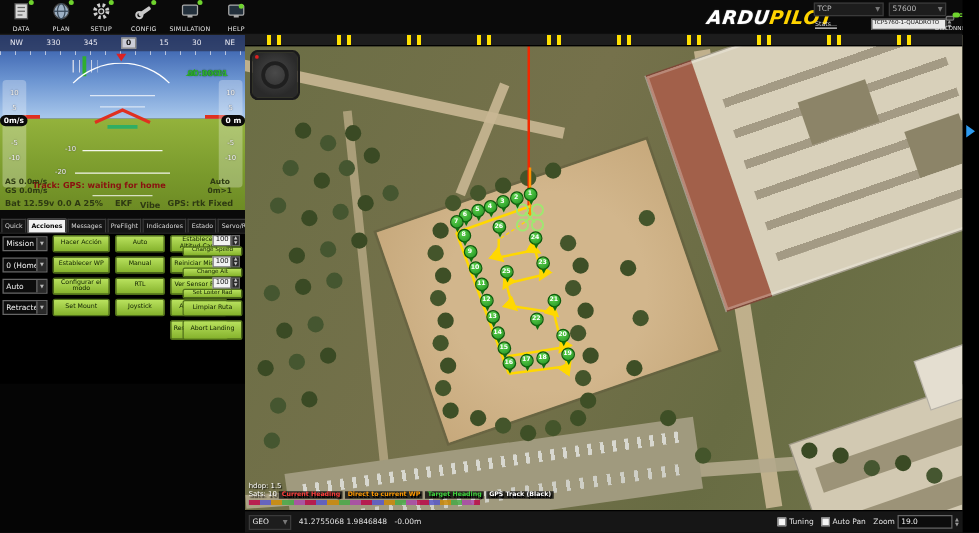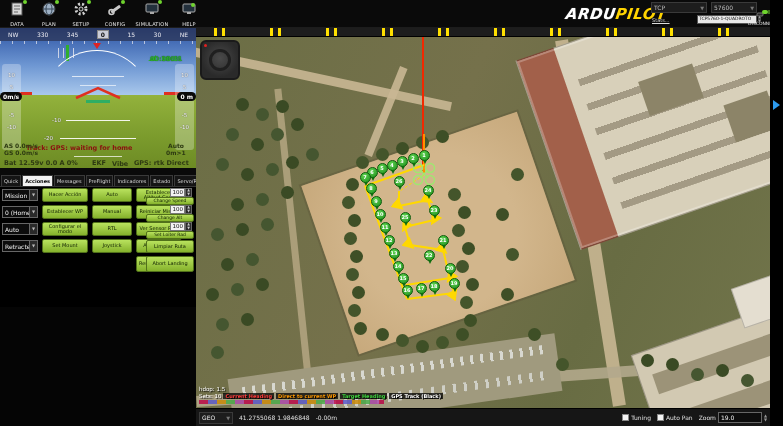--- a/index.html
+++ b/index.html
@@ -255,24 +255,24 @@
       </div>
       <div class="abs hudgreen" style="left:150px; top:27px">00:00:11</div>
 
       <div class="abs" id="prearm">Track: GPS: waiting for home</div>
 
       <div class="abs hudsmall" style="left:4px; top:114px">AS 0.0m/s</div>
       <div class="abs hudsmall" style="left:4px; top:121px">GS 0.0m/s</div>
       <div class="abs hudsmall" style="left:168px; top:114px">Auto</div>
       <div class="abs hudsmall" style="left:166px; top:121px">0m&gt;1</div>
 
-      <div class="abs hudsmall" style="left:4px; top:131px; font-size:6.5px">Bat 12.59v 0.0 A 0%</div>
+      <div class="abs hudsmall" style="left:4px; top:131px; font-size:6.5px">Bat 12.59v 0.0 A 25%</div>
       <div class="abs hudsmall" style="left:92px; top:131px; font-size:6.5px">EKF</div>
       <div class="abs hudsmall" style="left:112px; top:132px; font-size:6.5px">Vibe</div>
-      <div class="abs hudsmall" style="left:134px; top:131px; font-size:6.5px">GPS: rtk Direct</div>
+      <div class="abs hudsmall" style="left:134px; top:131px; font-size:6.5px">GPS: rtk Fixed</div>
     </div>
 
     <div class="abs" id="tabstrip">
       <span class="tab">Quick</span>
       <span class="tab active">Acciones</span>
       <span class="tab">Messages</span>
       <span class="tab">PreFlight</span>
       <span class="tab">Indicadores</span>
       <span class="tab">Estado</span>
       <span class="tab">Servo/Relay</span>

